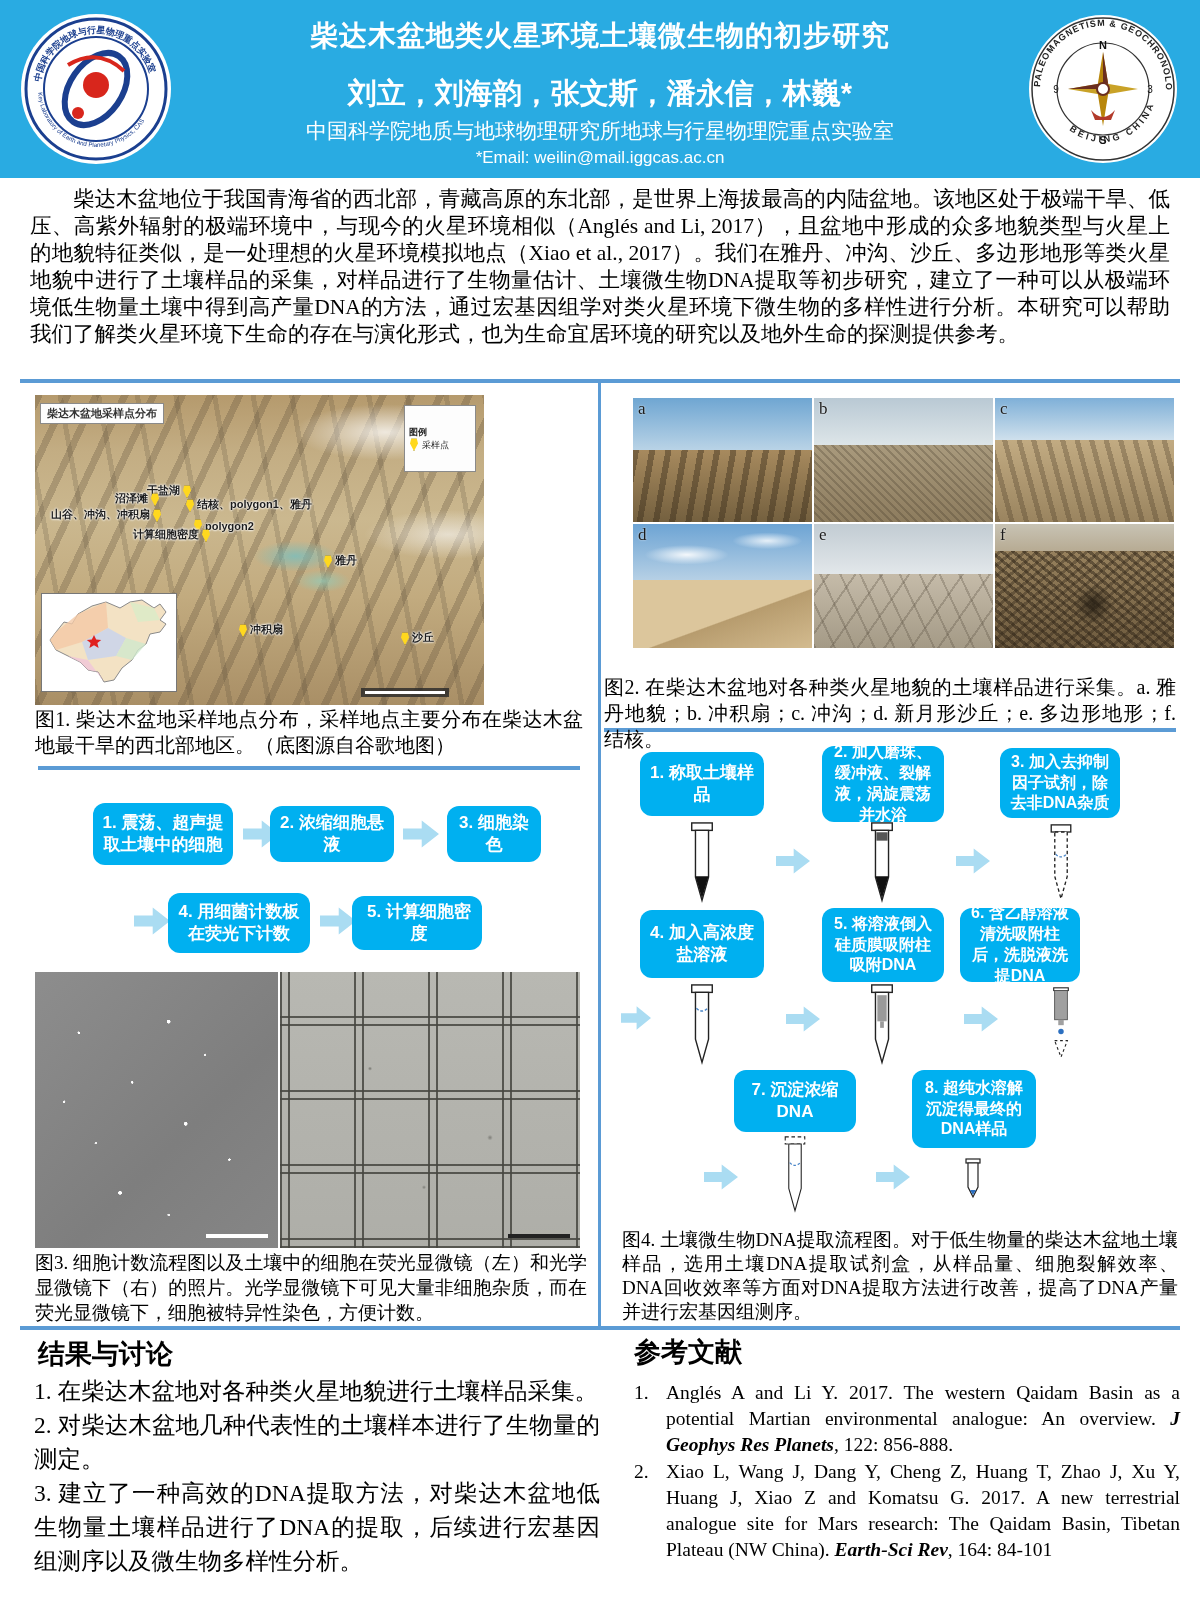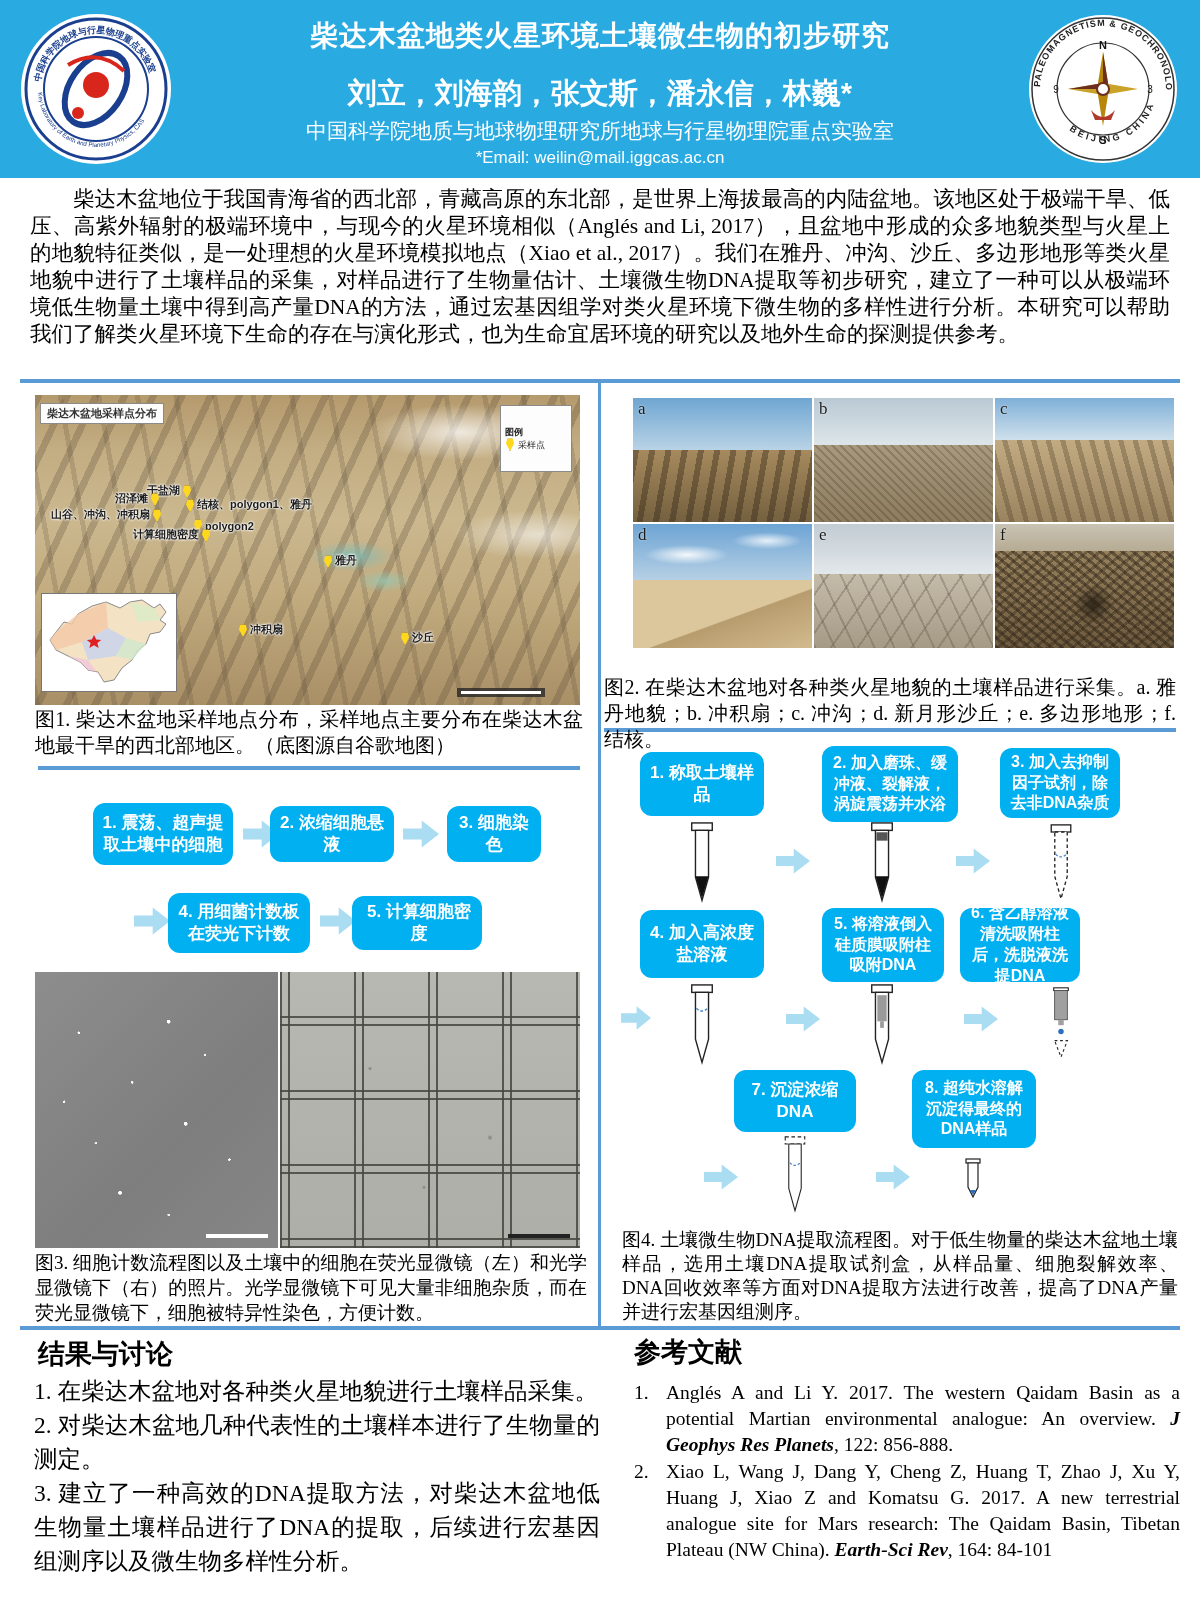--- a/index.html
+++ b/index.html
@@ -12,21 +12,21 @@
   .title{top:17px;font-size:28px;font-weight:bold;letter-spacing:1px;}
   .authors{top:74px;font-size:29px;font-weight:bold;}
   .affil{top:117px;font-size:21px;}
   .email{top:148px;font-size:17px;}
   
   .abstract{left:30px;top:186px;width:1140px;font-size:21.5px;line-height:27px;text-align:justify;text-indent:2em;}
   
   .hline{height:4px;background:#5B9BD5;}
   .vline{width:3px;background:#5B9BD5;}
   
-  .map{left:35px;top:395px;width:545px;height:310px;overflow:hidden;
+  .map{left:35px;top:395px;width:449px;height:310px;overflow:hidden;
        background:
         radial-gradient(ellipse 130px 40px at 78% 12%, rgba(255,255,255,.75), rgba(255,255,255,0) 70%),
         radial-gradient(ellipse 120px 35px at 92% 45%, rgba(250,250,250,.6), rgba(255,255,255,0) 70%),
         radial-gradient(ellipse 60px 22px at 58% 52%, rgba(120,190,190,.8), rgba(255,255,255,0) 70%),
         radial-gradient(ellipse 40px 16px at 64% 60%, rgba(150,200,180,.8), rgba(255,255,255,0) 70%),
         repeating-linear-gradient(115deg, rgba(90,75,55,.28) 0 7px, rgba(0,0,0,0) 7px 26px),
         repeating-linear-gradient(80deg, rgba(70,60,45,.18) 0 5px, rgba(0,0,0,0) 5px 38px),
         linear-gradient(180deg,#b59a6d 0%,#c3ad83 18%,#cbb88f 40%,#c2ab7f 65%,#a98f66 100%);}
   .map-title{left:5px;top:8px;background:#fdfdfd;border:1px solid #8a8a8a;padding:2px 6px;
        font-size:11px;font-weight:bold;color:#333;font-family:"Liberation Sans",sans-serif;}
@@ -319,21 +319,21 @@
 
   <div class="abs micro-left">
     <span class="sb-white"></span>
   </div>
   <div class="abs micro-right">
     <span class="sb-dark"></span>
   </div>
   <div class="abs fig-cap" style="left:35px;top:1250px;width:552px;font-size:19px;line-height:25px;">图3. 细胞计数流程图以及土壤中的细胞在荧光显微镜（左）和光学显微镜下（右）的照片。光学显微镜下可见大量非细胞杂质，而在荧光显微镜下，细胞被特异性染色，方便计数。</div>
 
   <div class="abs cbox" style="left:640px;top:752px;width:124px;height:64px;">1. 称取土壤样品</div>
-  <div class="abs cbox" style="left:822px;top:746px;width:136px;height:76px;font-size:16px;">2. 加入磨珠、缓冲液、裂解液，涡旋震荡并水浴</div>
+  <div class="abs cbox" style="left:822px;top:746px;width:122px;height:76px;font-size:16px;">2. 加入磨珠、缓冲液、裂解液，涡旋震荡并水浴</div>
   <div class="abs cbox" style="left:1000px;top:748px;width:120px;height:70px;font-size:16px;">3. 加入去抑制因子试剂，除去非DNA杂质</div>
   <svg class="tube" style="left:684px;top:822px;width:36px;height:84px;">
       <use href="#tb-soil"></use>
     </svg>
   <div class="abs arr" style="left:776px;top:846px;width:34px;height:30px;"></div>
   <svg class="tube" style="left:864px;top:822px;width:36px;height:84px;">
       <use href="#tb-grit"></use>
     </svg>
   <div class="abs arr" style="left:956px;top:846px;width:34px;height:30px;"></div>
   <svg class="tube" style="left:1043px;top:824px;width:36px;height:80px;">

